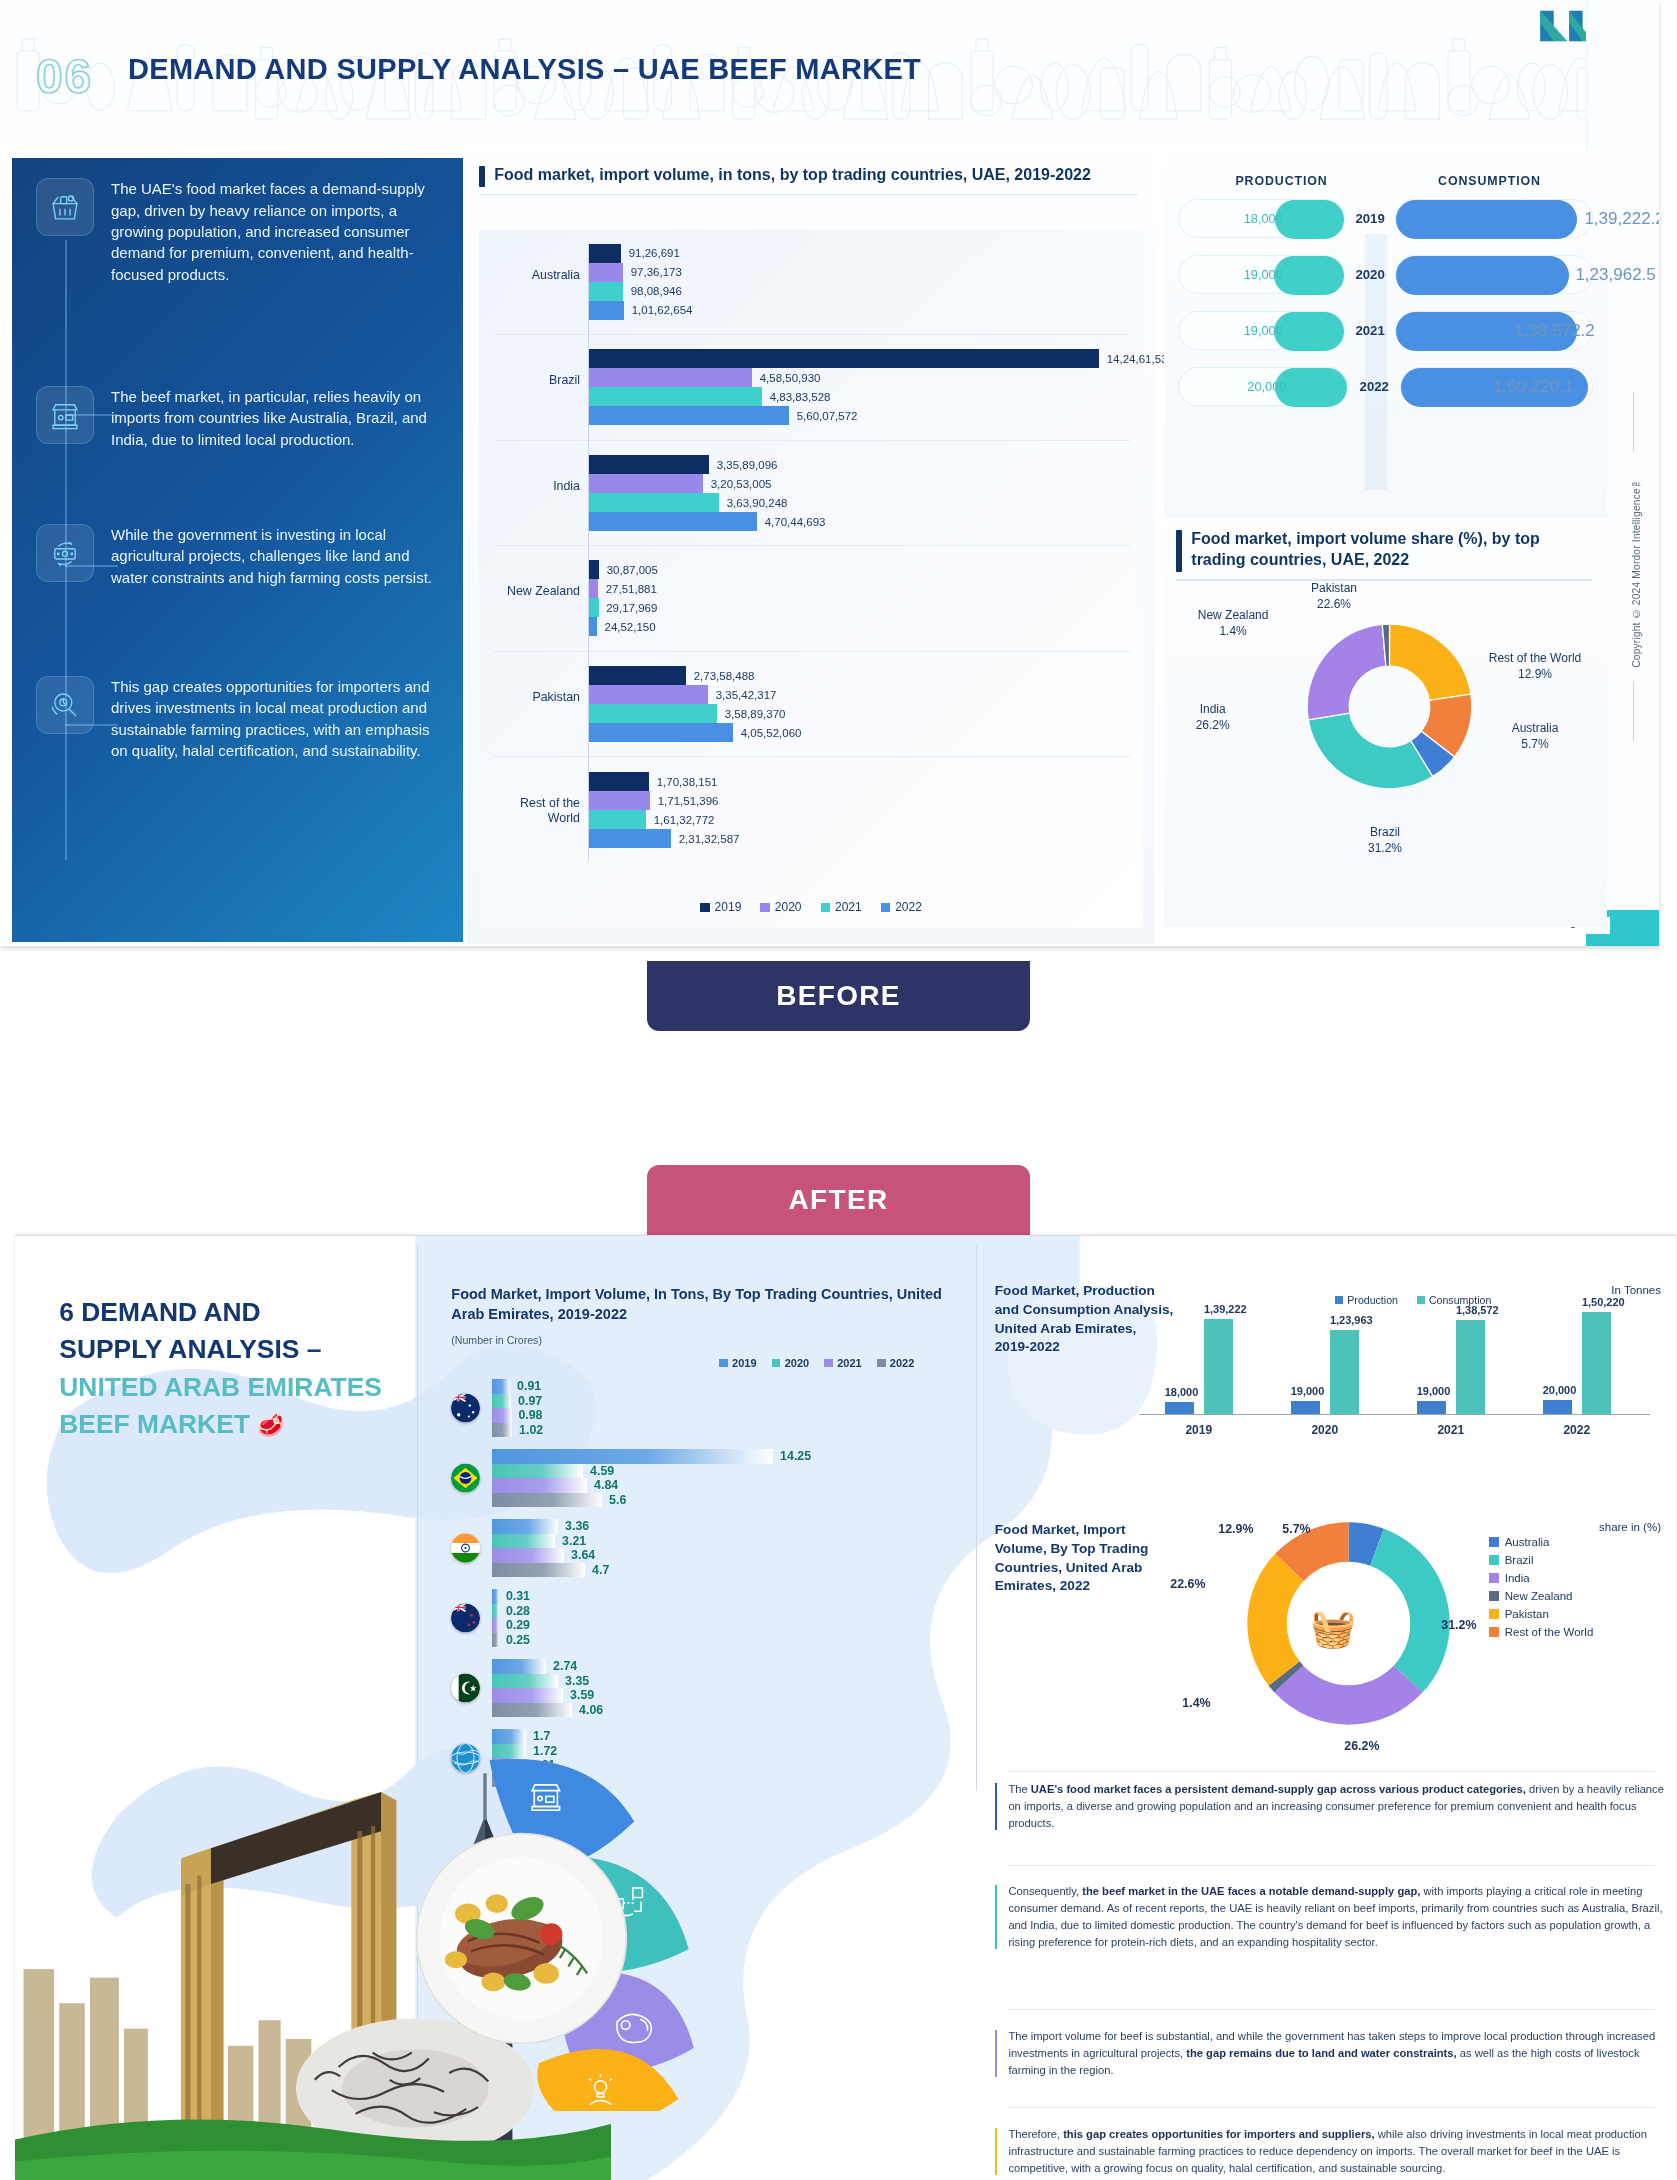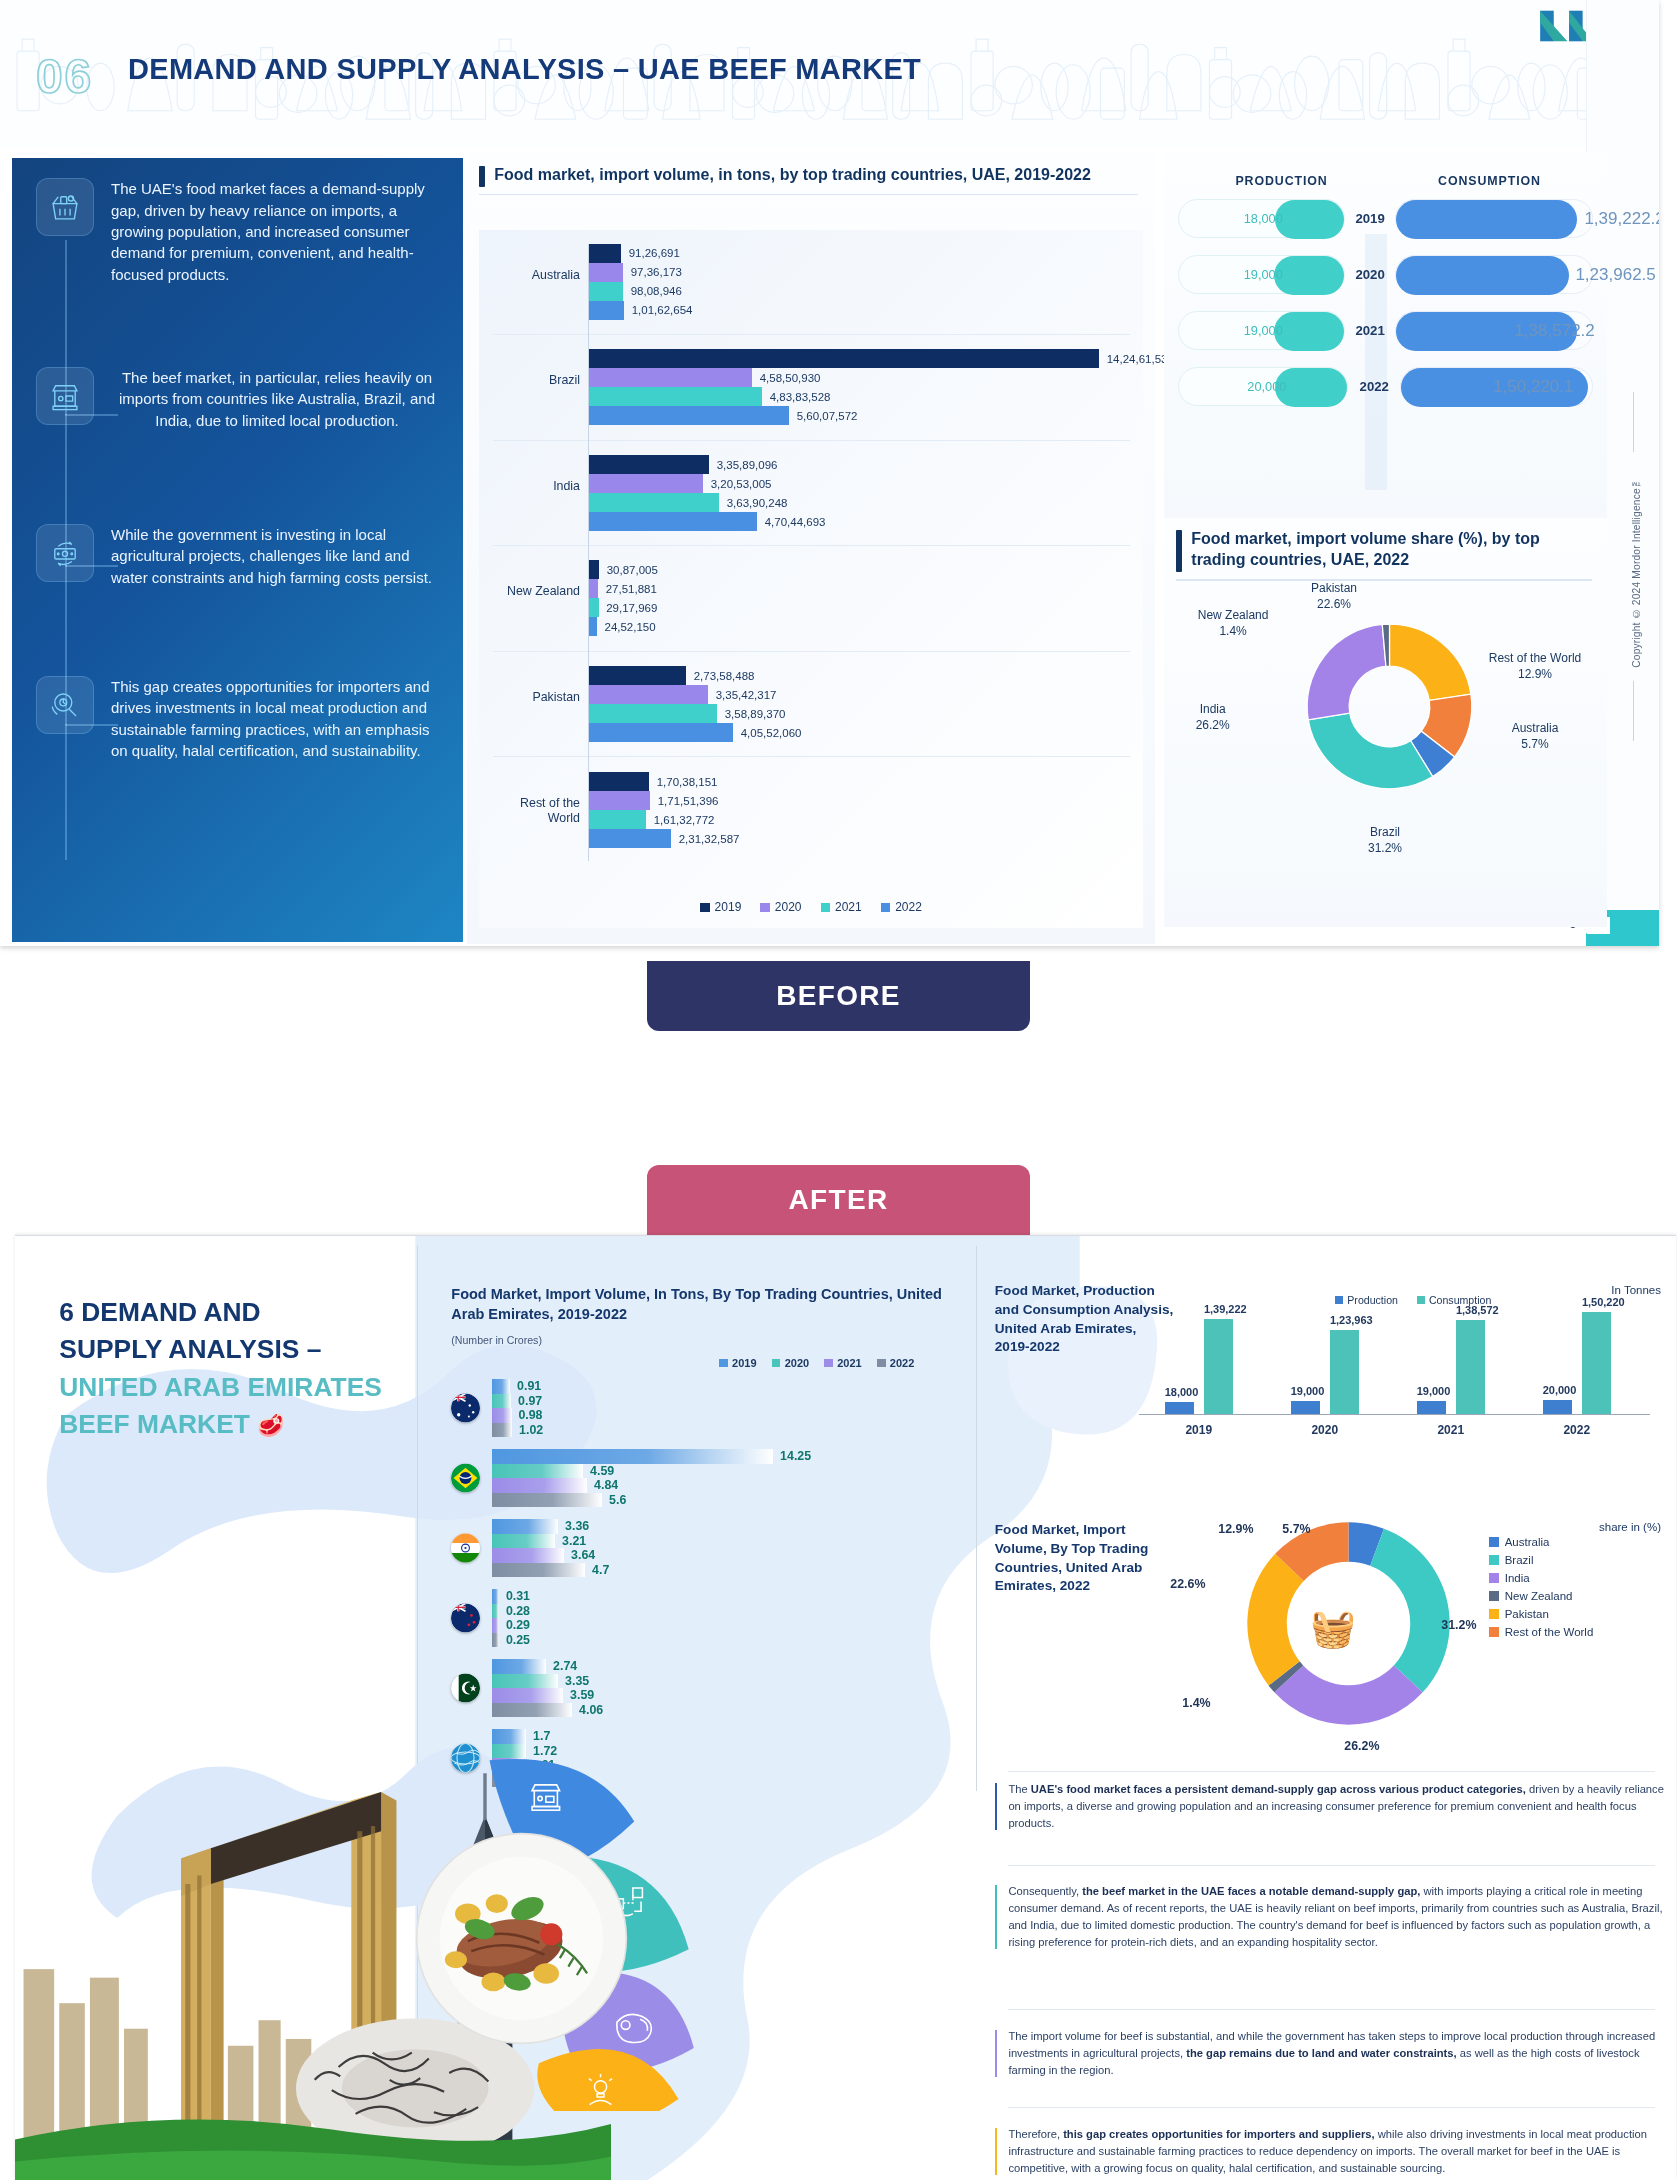--- a/index.html
+++ b/index.html
@@ -280,21 +280,21 @@
           <path d="M6 16 h28 l-3 18 H9 z"></path>
             <path d="M6 16 l6 -8 M34 16 l-6 -8"></path>
           <path d="M14 22 v8 M20 22 v8 M26 22 v8"></path>
           <rect x="15" y="8" width="7" height="8" rx="1"></rect>
             <circle cx="27" cy="10" r="3"></circle>
         </svg>
       </div>
       <div class="panel-txt">The UAE's food market faces a demand-supply gap, driven by heavy reliance on imports, a growing population, and increased consumer demand for premium, convenient, and health-focused products.</div>
     </div>
 
-    <div class="panel-row" style="top:209px;text-align:center;">
+    <div class="panel-row" style="top:228px;">
       <div class="panel-ico">
         <svg viewBox="0 0 40 40" fill="none" stroke="#7fd2f7" stroke-width="1.6">
           <path d="M6 14 l3 -6 h22 l3 6 z"></path>
             <path d="M8 14 v18 h24 V14"></path>
           <rect x="6" y="32" width="28" height="4"></rect>
           <circle cx="15" cy="23" r="2.6"></circle>
             <path d="M21 20 h8 v6 h-8 z"></path>
         </svg>
       </div>
       <div class="panel-txt">The beef market, in particular, relies heavily on imports from countries like Australia, Brazil, and India, due to limited local production.</div>

